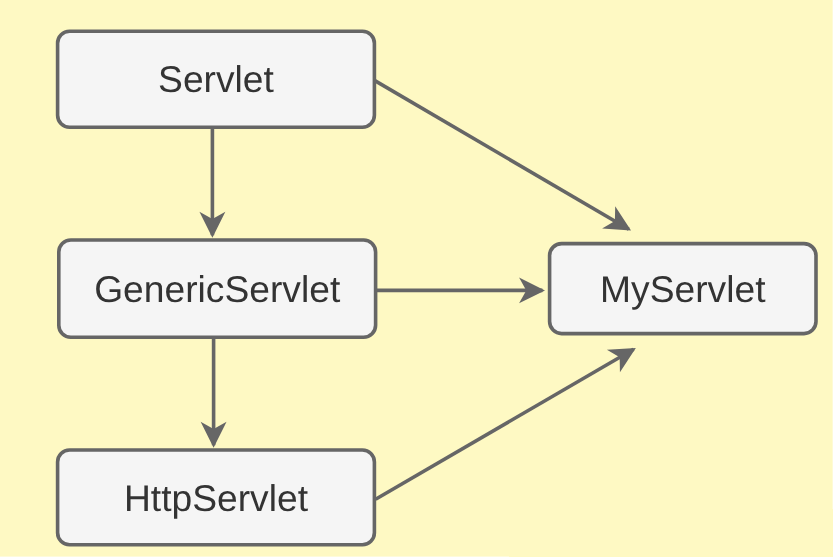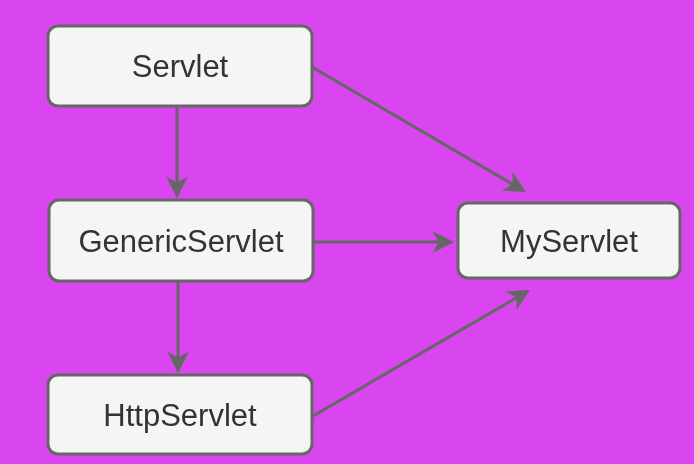--- a/index.html
+++ b/index.html
@@ -5,21 +5,21 @@
   html, body {
     margin: 0;
     padding: 0;
     background: #ffffff;
     font-family: "Liberation Sans", sans-serif;
   }
   .canvas {
     position: relative;
     width: 694px;
     height: 464px;
-    background: #d946ef;
+    background: #fef9c3;
     overflow: hidden;
   }
   svg { display: block; }
   .node-rect {
     fill: #f5f5f5;
     stroke: #666666;
     stroke-width: 3;
   }
   .node-label {
     fill: #333333;

